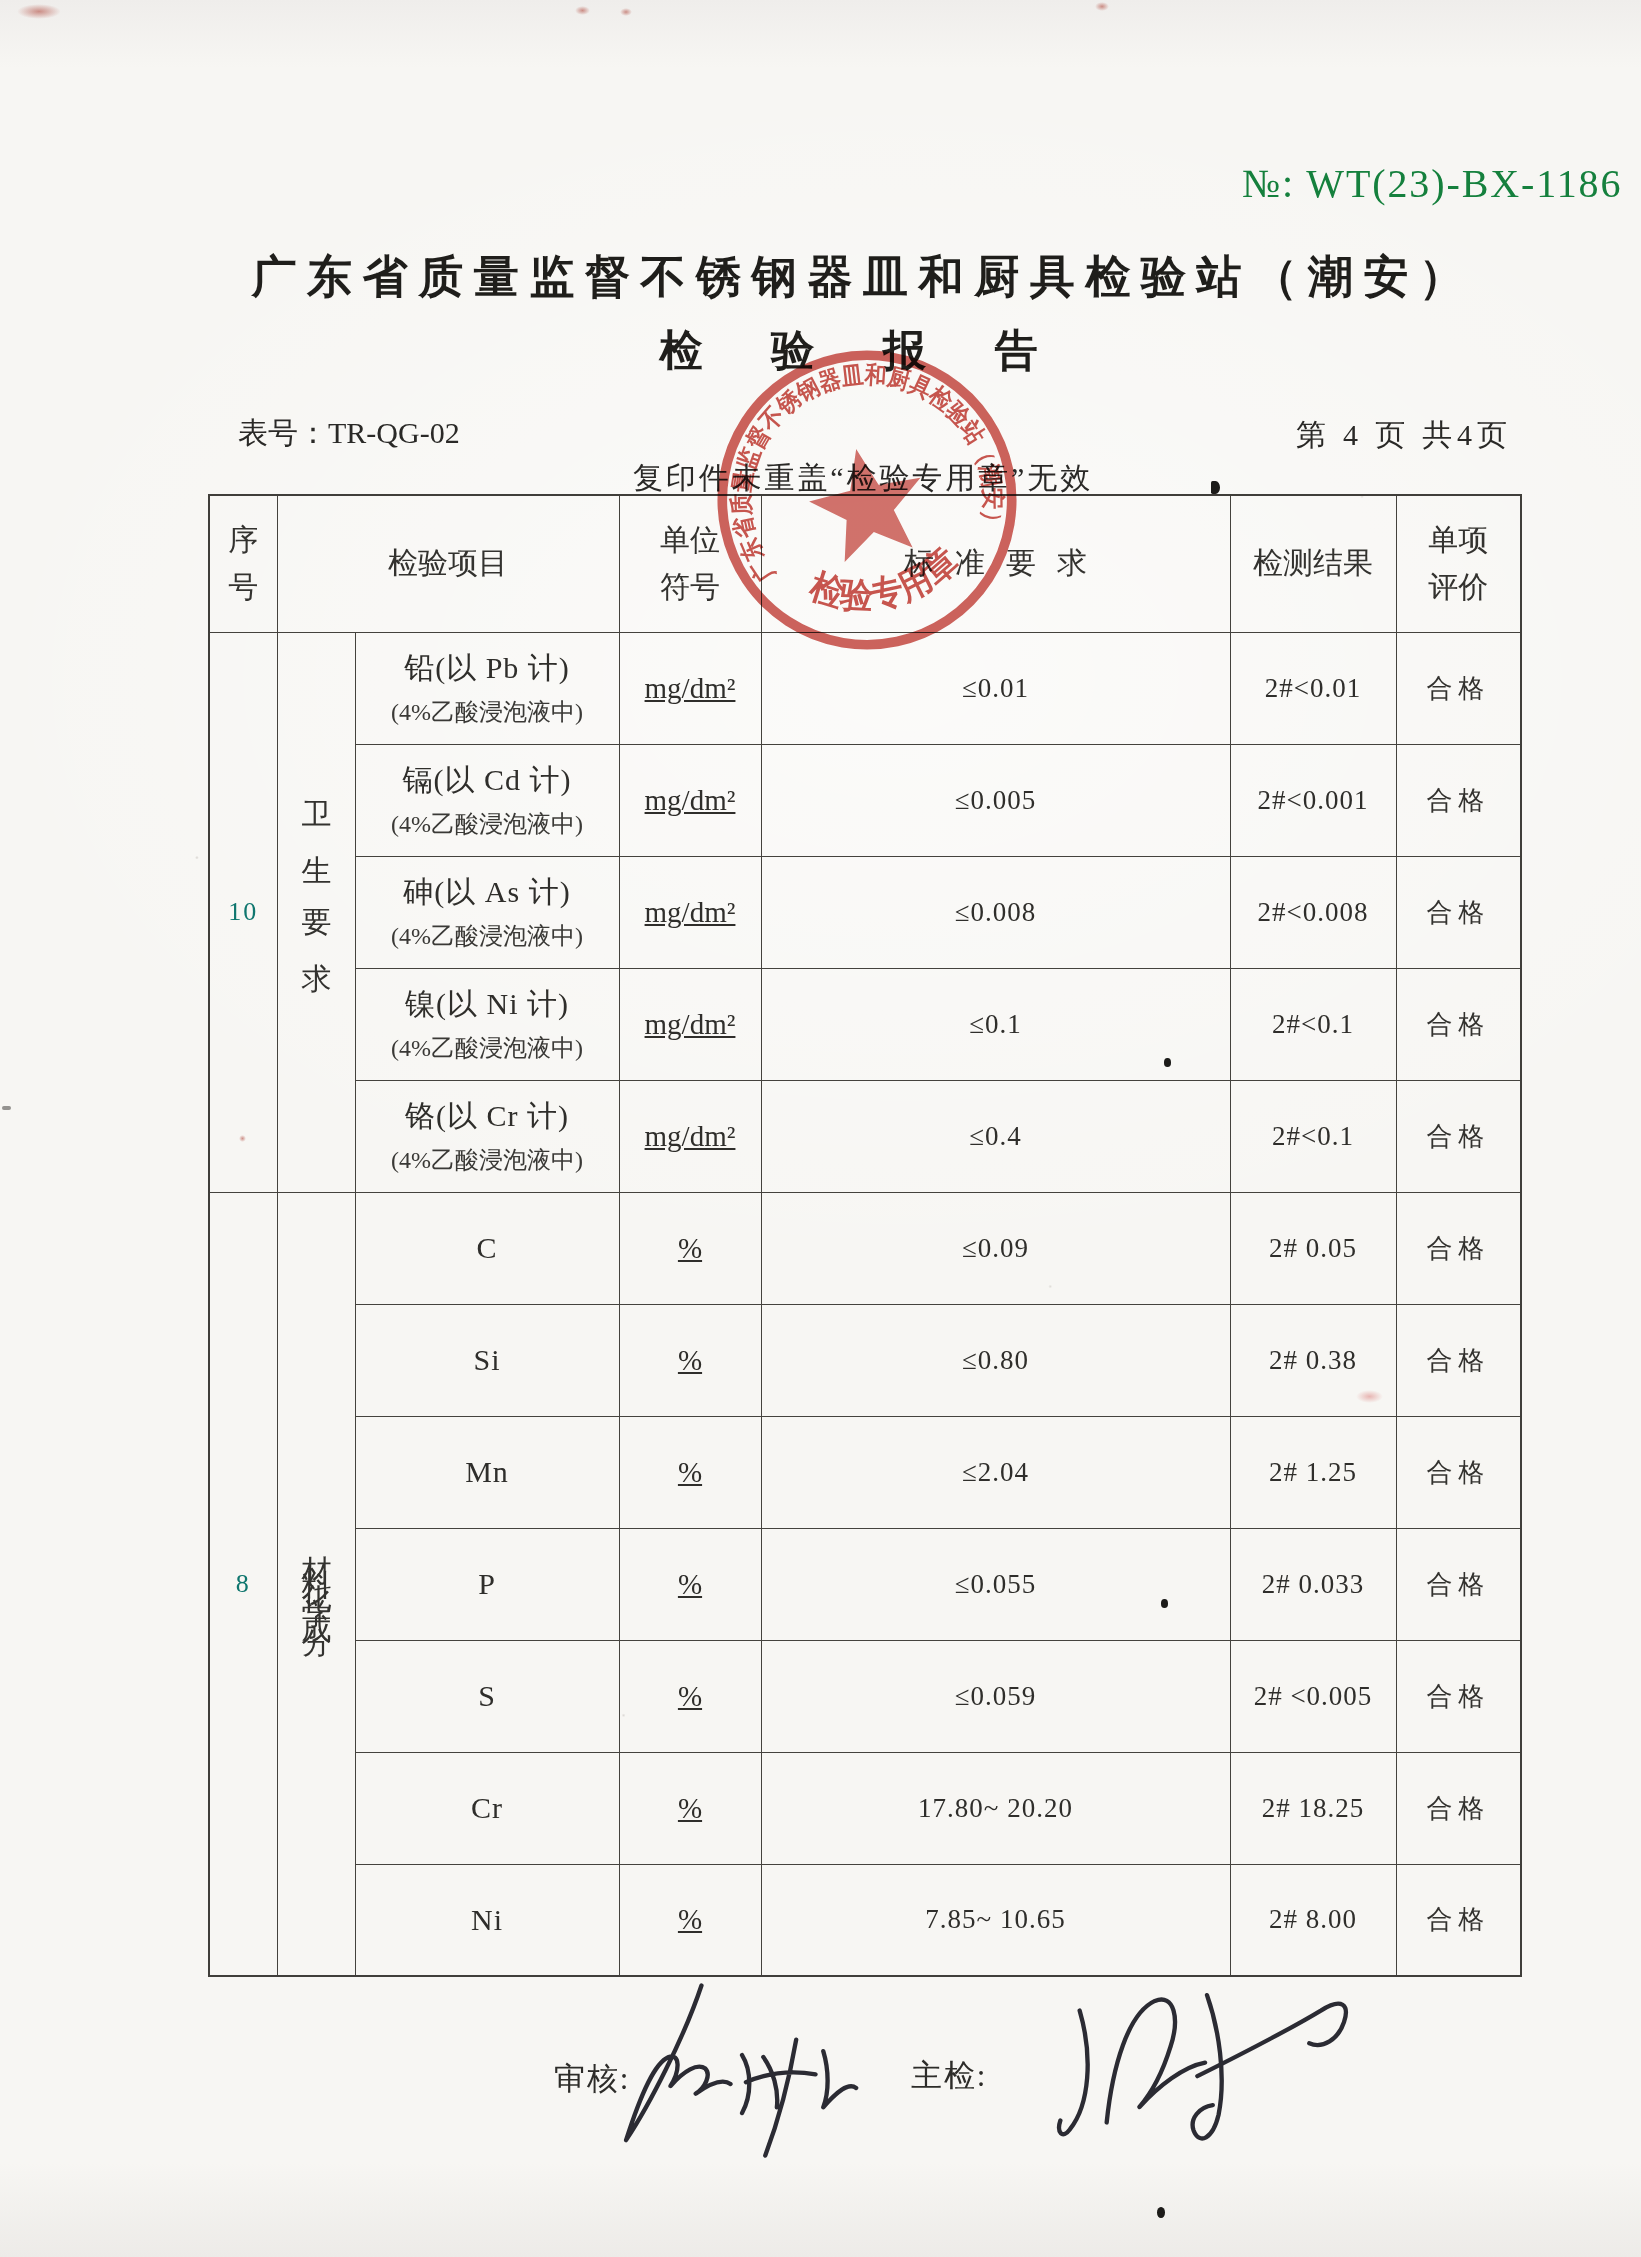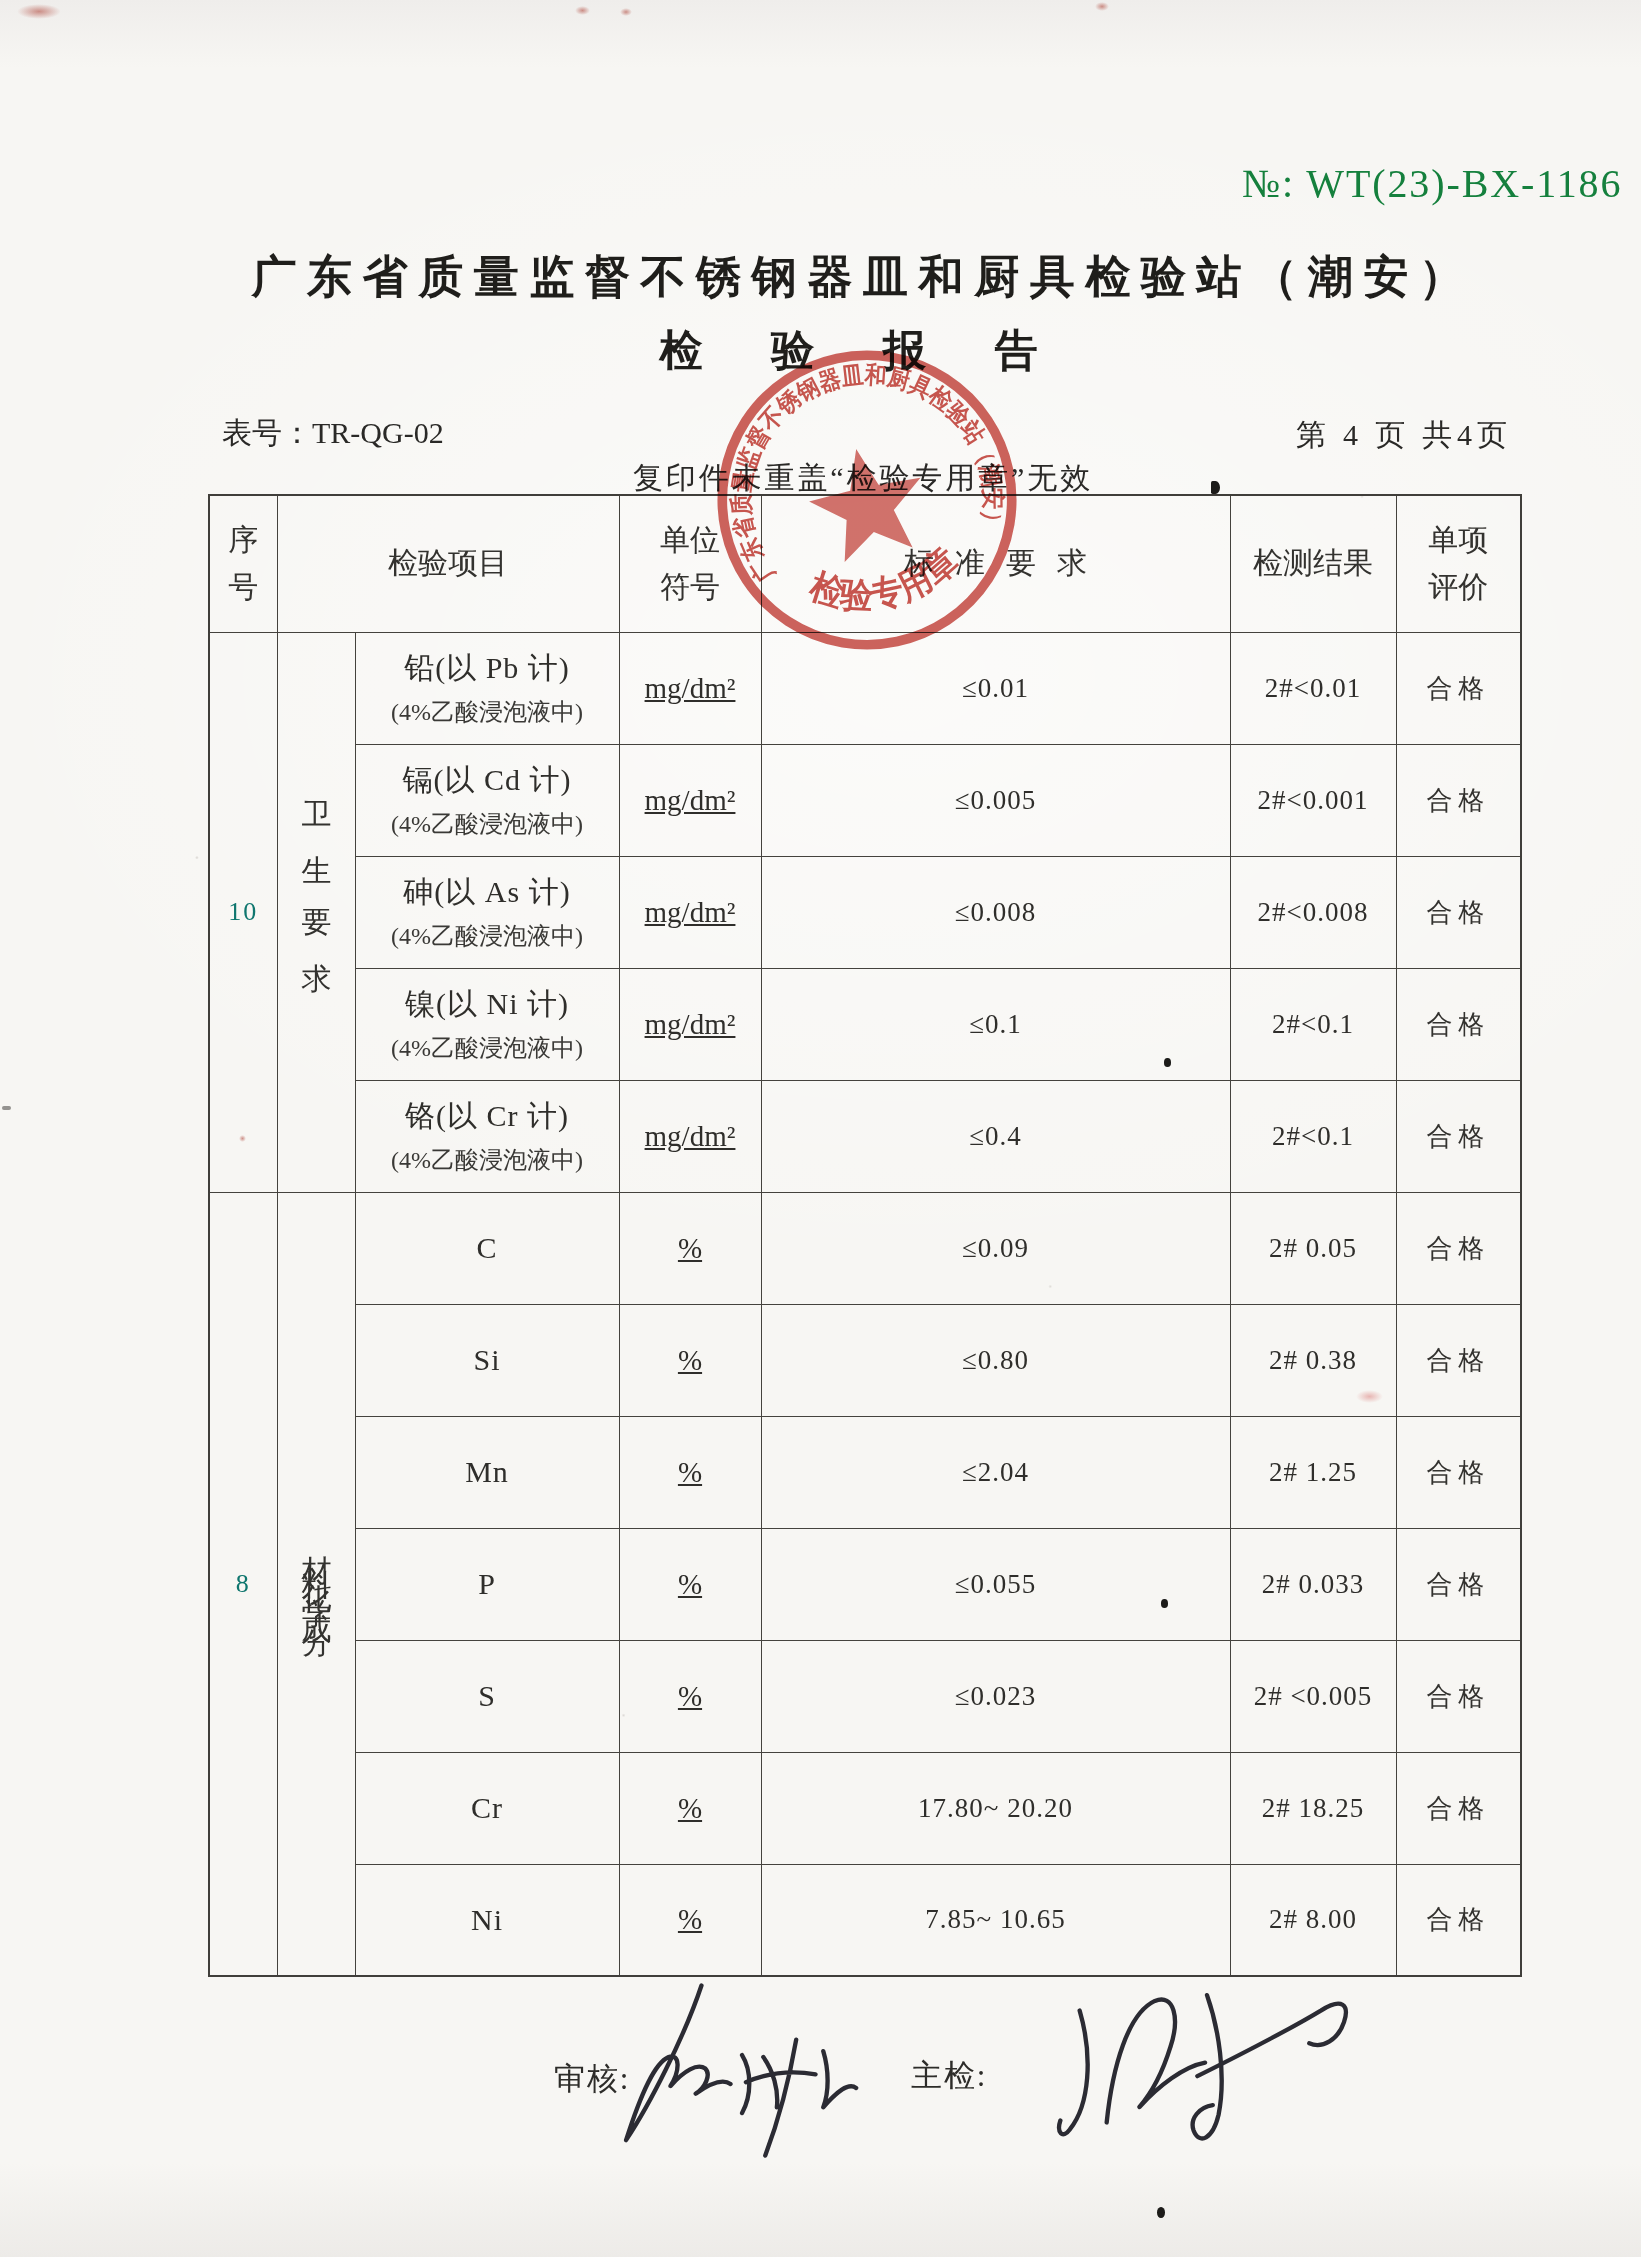--- a/index.html
+++ b/index.html
@@ -28,21 +28,21 @@
   }
   .center-block { position: absolute; left: 0; width: 1726px; text-align: center; }
   .title-main {
     top: 247px; font-size: 45px; font-weight: bold;
     letter-spacing: 10.6px; color: #1f1e1b;
   }
   .title-sub {
     top: 322px; font-size: 43px; font-weight: bold;
     letter-spacing: 29px; color: #1f1e1b;
   }
-  .form-no { position: absolute; left: 222px; top: 413px; font-size: 30px; color: #2a2927; }
+  .form-no { position: absolute; left: 238px; top: 413px; font-size: 30px; color: #2a2927; }
   .page-info { position: absolute; left: 1296px; top: 415px; font-size: 30px; letter-spacing: 4.8px; color: #2a2927; }
   .copy-notice { top: 458px; font-size: 30px; letter-spacing: 2.9px; color: #2a2927; }
 
   table.report {
     position: absolute; left: 208px; top: 494px;
     width: 1311px; border-collapse: collapse; table-layout: fixed;
     border: 2.9px solid #403e3a;
   }
   table.report td {
     border: 1.9px solid #44423d;
@@ -192,21 +192,21 @@
     <tr class="row">
       <td class="item-main">P</td>
       <td class="c-unit">%</td>
       <td class="c-std">≤0.055</td>
       <td class="c-res">2# 0.033</td>
       <td class="c-eval">合格</td>
     </tr>
     <tr class="row">
       <td class="item-main">S</td>
       <td class="c-unit">%</td>
-      <td class="c-std">≤0.023</td>
+      <td class="c-std">≤0.059</td>
       <td class="c-res">2# &lt;0.005</td>
       <td class="c-eval">合格</td>
     </tr>
     <tr class="row">
       <td class="item-main">Cr</td>
       <td class="c-unit">%</td>
       <td class="c-std">17.80~ 20.20</td>
       <td class="c-res">2# 18.25</td>
       <td class="c-eval">合格</td>
     </tr>

